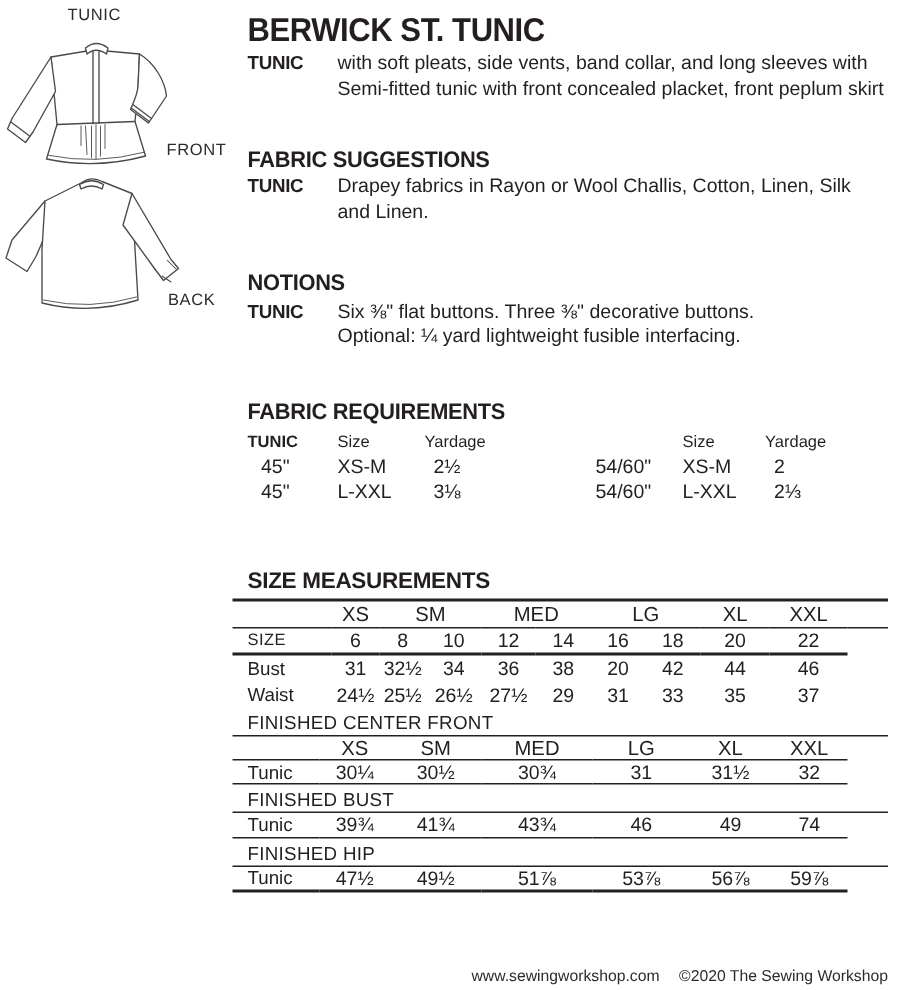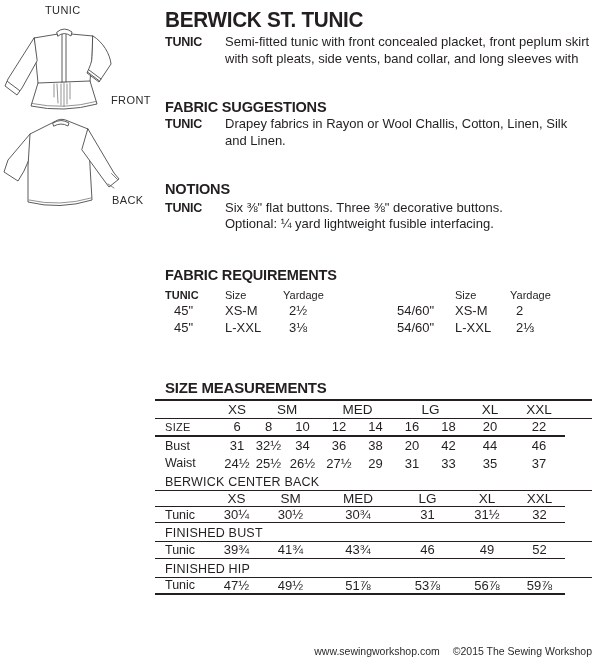--- a/index.html
+++ b/index.html
@@ -137,22 +137,22 @@
   <span class="illu-label lbl-back">BACK</span>
 </div>
 
 <div class="content">
 
   <h1 class="title">BERWICK ST. TUNIC</h1>
 
   <div class="row mt-desc">
     <div class="lab">TUNIC</div>
     <div class="txt">
+      <div class="line">with soft pleats, side vents, band collar, and long sleeves with</div>
       <div class="line">Semi-fitted tunic with front concealed placket, front peplum skirt</div>
-      <div class="line">with soft pleats, side vents, band collar, and long sleeves with</div>
     </div>
   </div>
 
   <h2 class="sec mt-fs">FABRIC SUGGESTIONS</h2>
   <div class="row mt-fsrow">
     <div class="lab">TUNIC</div>
     <div class="txt">
       <div class="line">Drapey fabrics in Rayon or Wool Challis, Cotton, Linen, Silk</div>
       <div class="line">and Linen.</div>
     </div>
@@ -266,21 +266,21 @@
             <td>31</td>
             <td>33</td>
             <td>35</td>
             <td>37</td>
           </tr>
     </tbody>
       </table>
   </div>
 
   <div class="tblwrap">
-    <div class="fin-head">BERWICK CENTER BACK</div>
+    <div class="fin-head">FINISHED CENTER FRONT</div>
     <table class="meas fin">
       <colgroup>
         <col style="width:58px">
           <col style="width:47px">
           <col style="width:61px">
           <col style="width:74px">
           <col style="width:65px">
           <col style="width:54px">
           <col style="width:51px">
           <col style="width:27px">
@@ -322,21 +322,21 @@
           <col style="width:27px">
       </colgroup>
       <tbody>
           <tr class="rule1">
         <td class="lab">Tunic</td>
       <td>39¾</td>
             <td>41¾</td>
             <td>43¾</td>
             <td>46</td>
             <td>49</td>
-            <td>52</td>
+            <td>74</td>
           </tr>
     </tbody>
       </table>
   </div>
 
   <div class="tblwrap">
     <div class="fin-head">FINISHED HIP</div>
     <table class="meas fin">
       <colgroup>
         <col style="width:58px">
@@ -359,14 +359,14 @@
             <td>59⅞</td>
           </tr>
     </tbody>
       </table>
   </div>
 
 </div>
 
 <div class="footer">
   <span>www.sewingworkshop.com</span>
-  <span>©2015 The Sewing Workshop</span>
+  <span>©2020 The Sewing Workshop</span>
 </div>
 
 </body></html>

